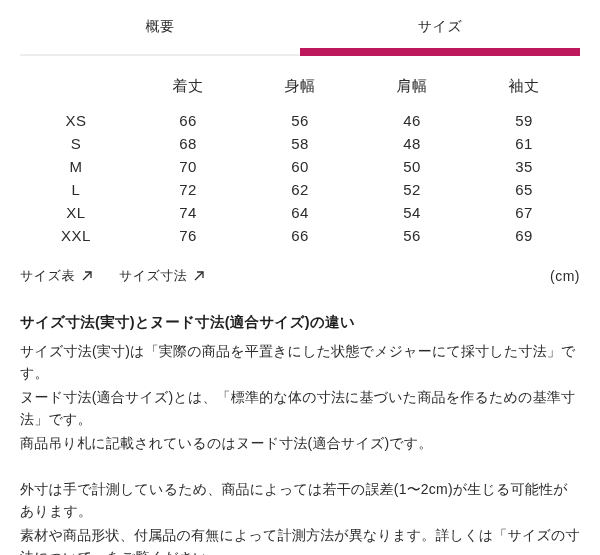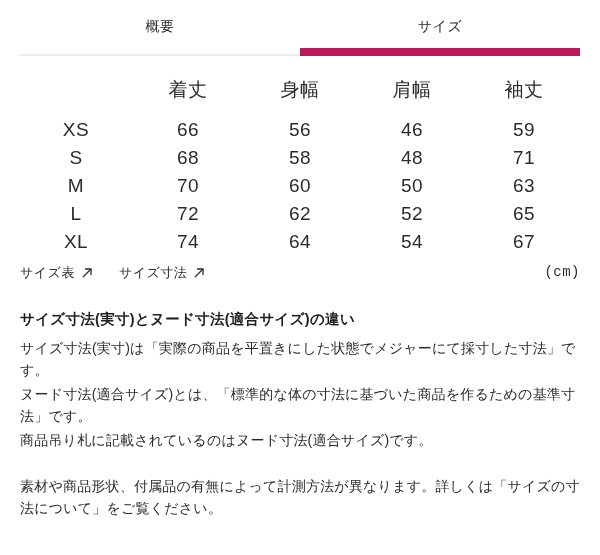--- a/index.html
+++ b/index.html
@@ -47,37 +47,37 @@
     width: 100%;
     border-collapse: collapse;
     margin-top: 18px;
     table-layout: fixed;
   }
   table.size-table th,
   table.size-table td {
     width: 20%;
     text-align: center;
     font-weight: 400;
-    font-size: 19px;
+    font-size: 15px;
     color: #2b2b2b;
     padding: 3px 0;
     letter-spacing: 0.5px;
   }
   table.size-table thead th {
     padding-bottom: 13px;
   }
   table.size-table td.size-label {
     color: #2b2b2b;
   }
   
   .links-row {
     display: flex;
-    margin-top: 8px;
+    align-items: center;
+    margin-top: 20px;
     font-size: 13px;
-    font-family: Liberation Mono, monospace;
   }
   .ext-link {
     display: inline-flex;
     align-items: center;
     gap: 6px;
     color: #2b2b2b;
     text-decoration: none;
     cursor: pointer;
     letter-spacing: 0.5px;
   }
@@ -135,42 +135,49 @@
         <td>66</td>
         <td>56</td>
         <td>46</td>
         <td>59</td>
       </tr>
       <tr>
         <td class="size-label">S</td>
         <td>68</td>
         <td>58</td>
         <td>48</td>
-        <td>71</td>
+        <td>61</td>
       </tr>
       <tr>
         <td class="size-label">M</td>
         <td>70</td>
         <td>60</td>
         <td>50</td>
-        <td>63</td>
+        <td>35</td>
       </tr>
       <tr>
         <td class="size-label">L</td>
         <td>72</td>
         <td>62</td>
         <td>52</td>
         <td>65</td>
       </tr>
       <tr>
         <td class="size-label">XL</td>
         <td>74</td>
         <td>64</td>
         <td>54</td>
         <td>67</td>
+      </tr>
+      <tr>
+        <td class="size-label">XXL</td>
+        <td>76</td>
+        <td>66</td>
+        <td>56</td>
+        <td>69</td>
       </tr>
     </tbody>
   </table>
 
   <div class="links-row">
     <a class="ext-link">
       <span>サイズ表</span>
       <span>
         <svg width="12" height="12" viewBox="0 0 12 12" fill="none" stroke="#2b2b2b" stroke-width="1.3">
           <path d="M2 10 L10 2"></path>
@@ -191,17 +198,18 @@
   </div>
 
   <div class="section">
     <h3>サイズ寸法(実寸)とヌード寸法(適合サイズ)の違い</h3>
     <p>サイズ寸法(実寸)は「実際の商品を平置きにした状態でメジャーにて採寸した寸法」です。</p>
     <p>ヌード寸法(適合サイズ)とは、「標準的な体の寸法に基づいた商品を作るための基準寸法」です。</p>
     <p>商品吊り札に記載されているのはヌード寸法(適合サイズ)です。</p>
   </div>
 
   <div class="section">
+    <p>外寸は手で計測しているため、商品によっては若干の誤差(1〜2cm)が生じる可能性があります。</p>
     <p>素材や商品形状、付属品の有無によって計測方法が異なります。詳しくは「サイズの寸法について」をご覧ください。</p>
 
   </div>
 
 </div>
 
 </body></html>

